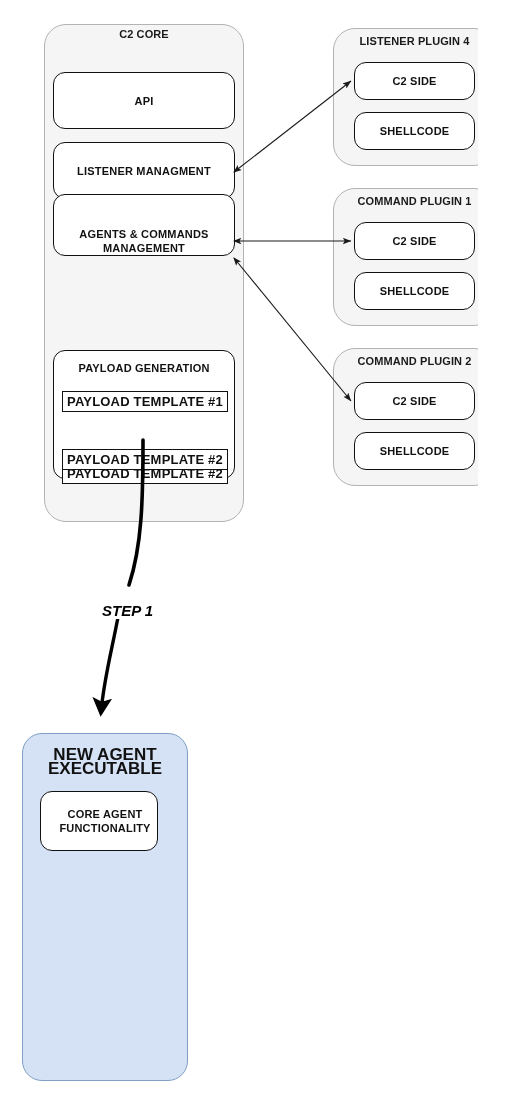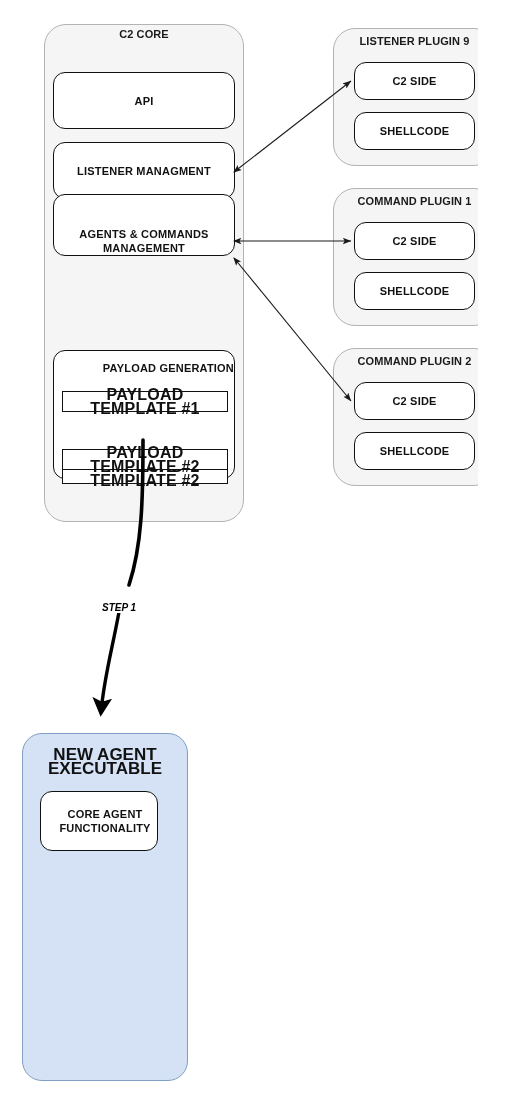--- a/index.html
+++ b/index.html
@@ -47,28 +47,28 @@
     text-align: center;
     font-size: 11px;
     font-weight: bold;
     color: #111111;
     line-height: 14px;
     letter-spacing: 0.2px;
   }
   .node.small {
     border-radius: 0;
     border-width: 1.5px;
-    font-size: 16px;
+    font-size: 13px;
   }
   .node.titled {
     display: block;
     padding-top: 10px;
   }
   .node-title {
-    text-align: right;
+    text-align: center;
     font-size: 11px;
     font-weight: bold;
     line-height: 14px;
     color: #111111;
   }
   .blue-box {
     position: absolute;
     background: #d5e2f5;
     border: 1.4px solid #7f9fc4;
     border-radius: 20px;
@@ -79,21 +79,21 @@
     left: 0;
     right: 0;
     text-align: center;
     font-size: 17px;
     font-weight: bold;
     color: #111111;
     line-height: 14px;
   }
   .step-label {
     position: absolute;
-    font-size: 10px;
+    font-size: 15px;
     font-weight: bold;
     font-style: italic;
     color: #000000;
     white-space: nowrap;
     background: #ffffff;
     padding: 0 2px;
   }
   svg.overlay {
     position: absolute;
     left: 0;
@@ -131,21 +131,21 @@
     </div>
     <div class="node small" style="left:8px; top:69px; width:166px; height:21px;margin-top:43px;">
       <span>PAYLOAD TEMPLATE #2</span>
     </div>
     <div class="node small" style="left:8px; top:98px; width:166px; height:21px;">
       <span>PAYLOAD TEMPLATE #2</span>
     </div>
   </div>
 
   <div class="container-box" style="left:333px; top:28px; width:163px; height:138px;"></div>
-  <div class="container-title" style="left:333px; top:35px; width:163px;">LISTENER PLUGIN 9</div>
+  <div class="container-title" style="left:333px; top:35px; width:163px;">LISTENER PLUGIN 4</div>
   <div class="node" style="left:354px; top:62px; width:121px; height:38px;">
     <span>C2 SIDE</span>
   </div>
   <div class="node" style="left:354px; top:112px; width:121px; height:38px;">
     <span>SHELLCODE</span>
   </div>
 
   <div class="container-box" style="left:333px; top:188px; width:163px; height:138px;"></div>
   <div class="container-title" style="left:333px; top:195px; width:163px;">COMMAND PLUGIN 1</div>
   <div class="node" style="left:354px; top:222px; width:121px; height:38px;">

